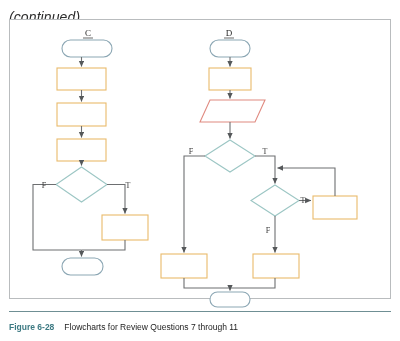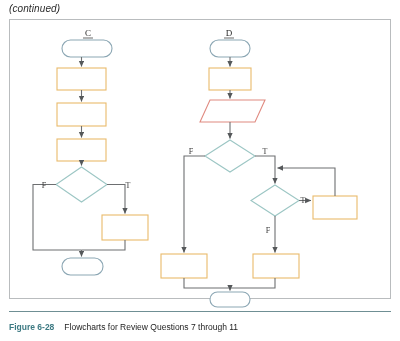--- a/index.html
+++ b/index.html
@@ -4,22 +4,22 @@
 <style>
   html,body{margin:0;padding:0;}
   body{
     width:400px;height:341px;
     background:#ffffff;
     font-family:"Liberation Sans", sans-serif;
     overflow:hidden;
     position:relative;
   }
   #continued-note{
-    position:absolute;left:9px;top:3px;
-    font-size:10px;font-style:italic;color:#2b2b2b;
+    position:absolute;left:9px;top:9px;
+    font-size:14px;font-style:italic;color:#2b2b2b;
     letter-spacing:0.1px;
   }
   #figure-frame{
     position:absolute;left:9px;top:19px;
     width:382px;height:280px;
     border:1px solid #b9bcbe;
     box-sizing:border-box;
     background:#ffffff;
   }
   #caption-rule{

